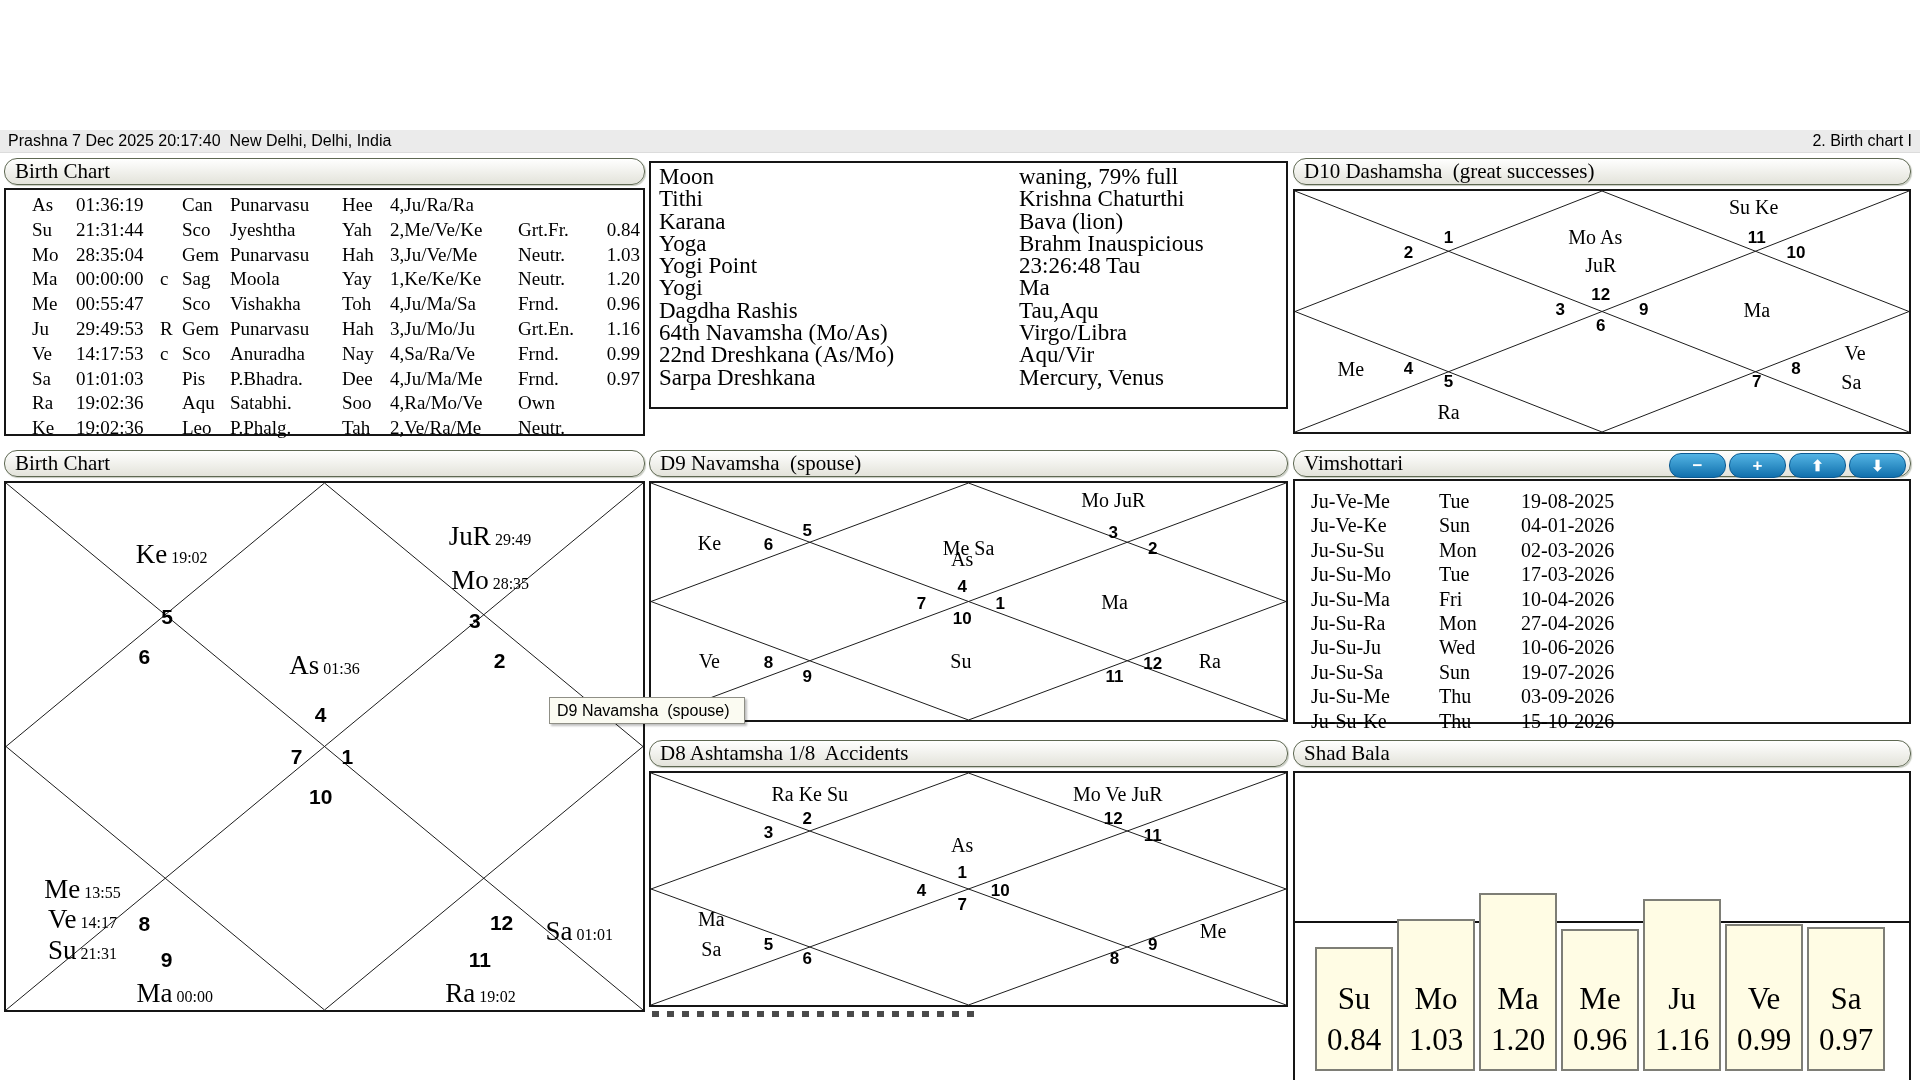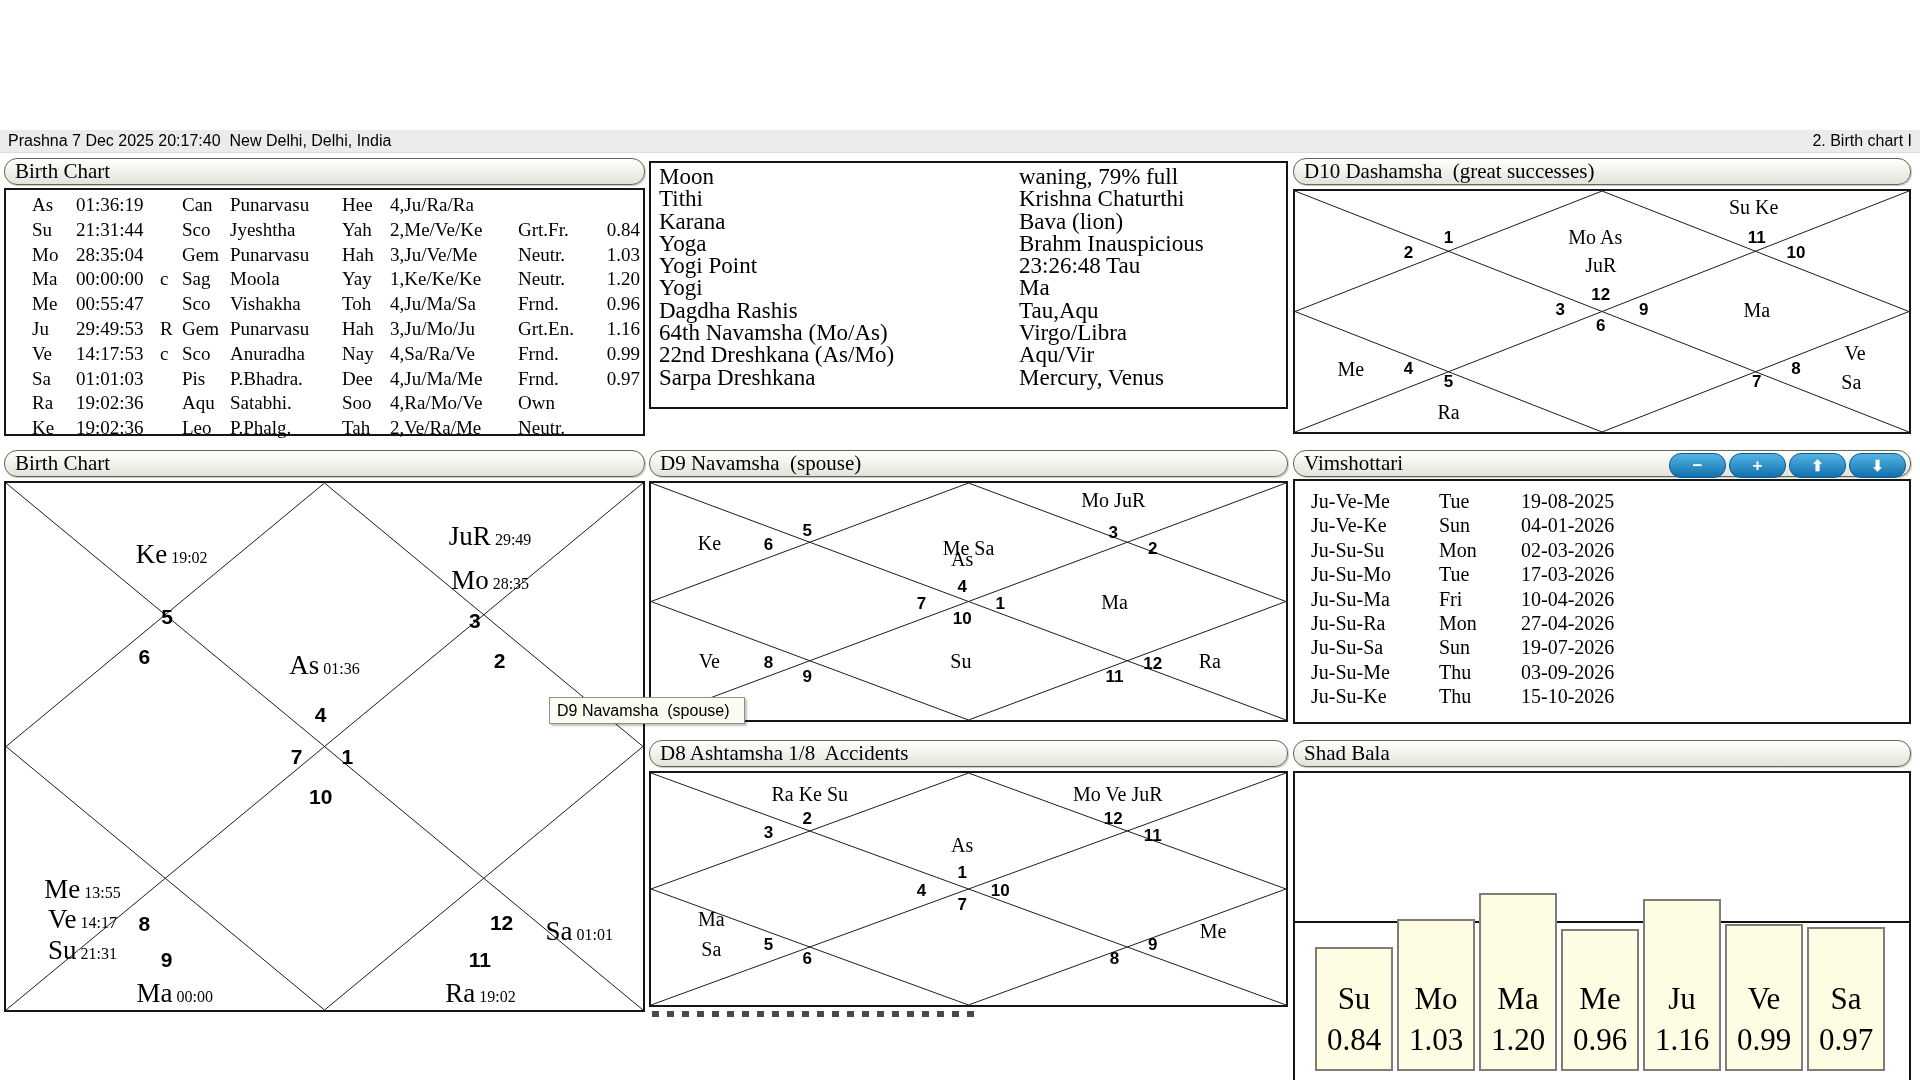--- a/index.html
+++ b/index.html
@@ -359,20 +359,25 @@
         <span>Ju-Su-Ma</span>
         <span>Fri</span>
         <span>10-04-2026</span>
       </div>
       <div class="vrow">
         <span>Ju-Su-Ra</span>
         <span>Mon</span>
         <span>27-04-2026</span>
       </div>
       <div class="vrow">
+        <span>Ju-Su-Ju</span>
+        <span>Wed</span>
+        <span>10-06-2026</span>
+      </div>
+      <div class="vrow">
         <span>Ju-Su-Sa</span>
         <span>Sun</span>
         <span>19-07-2026</span>
       </div>
       <div class="vrow">
         <span>Ju-Su-Me</span>
         <span>Thu</span>
         <span>03-09-2026</span>
       </div>
       <div class="vrow">

